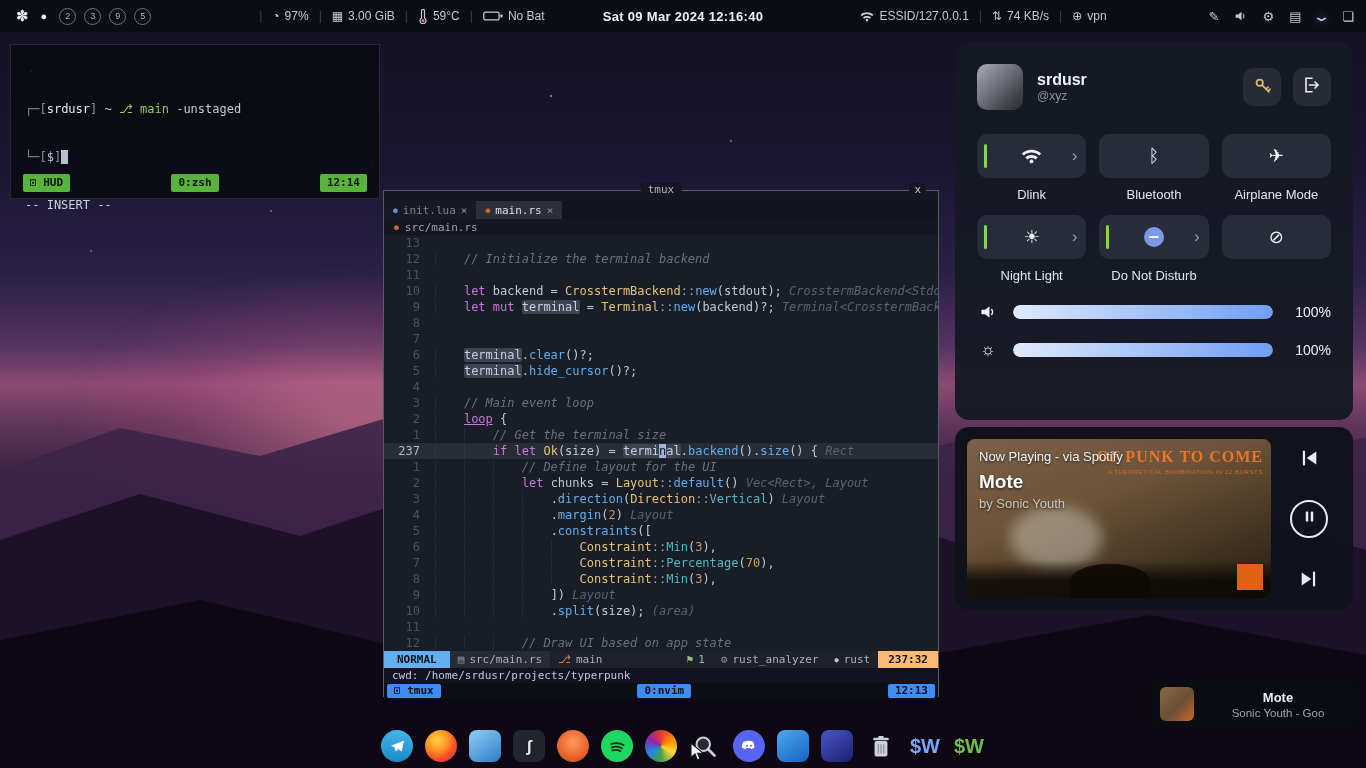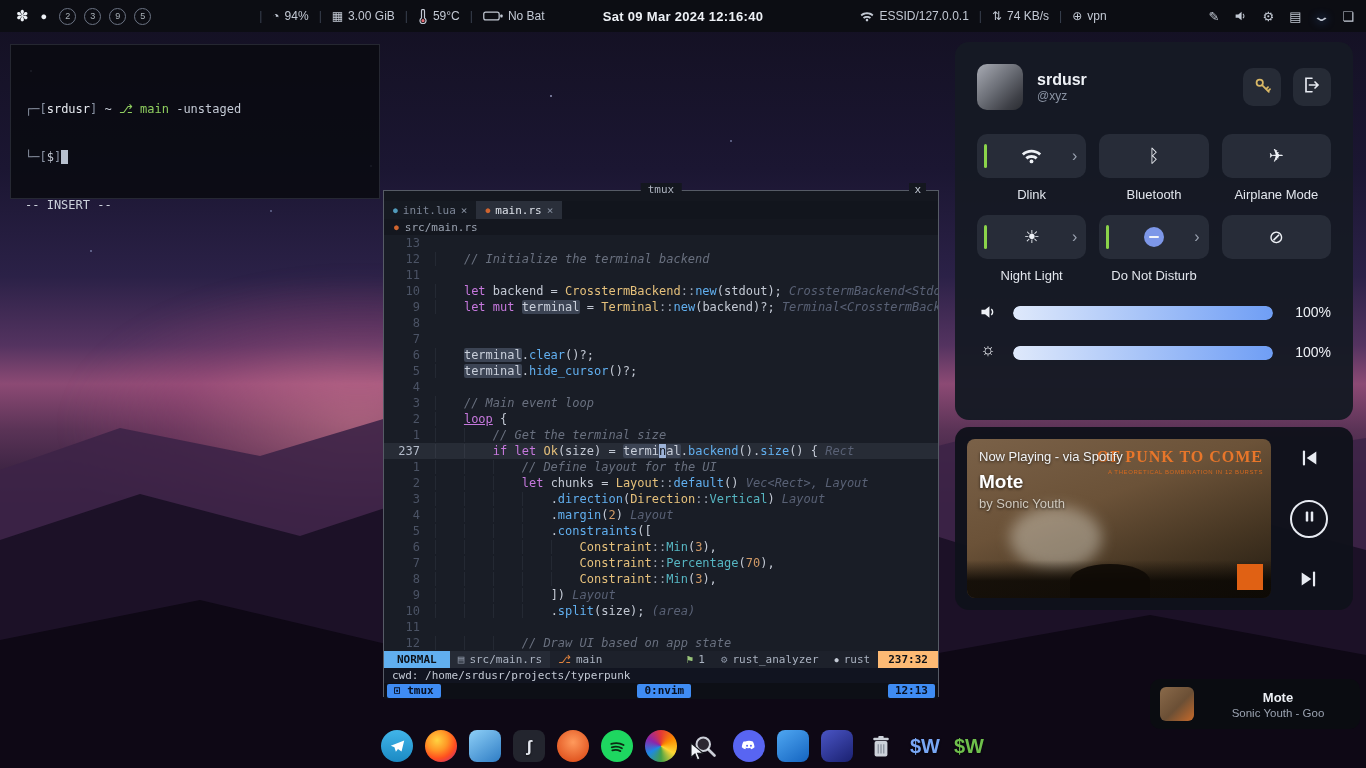--- a/index.html
+++ b/index.html
@@ -101,21 +101,21 @@
   .tg-btn{position:relative;width:100%;height:44px;border-radius:10px;background:#272c38;
     display:flex;align-items:center;justify-content:center;box-sizing:border-box}
   .tg-bar{position:absolute;left:7px;top:50%;transform:translateY(-50%);width:3px;height:24px;border-radius:2px;background:#8bd44a}
   .tg-icon{display:flex;align-items:center;justify-content:center;color:#eef1f6}
   .tg-icon.g{font-size:18px}
   .tg-chev{position:absolute;right:9px;top:50%;transform:translateY(-50%);color:#9aa2b0;font-size:16px}
   .tg-label{margin-top:9px;height:16px;font-size:13px;color:#e2e6ed;text-align:center;white-space:nowrap}
   .dnd-dot{width:20px;height:20px;border-radius:50%;background:#7d97e8;position:relative;display:inline-block}
   .dnd-dot::after{content:"";position:absolute;left:5px;right:5px;top:8.6px;height:2.6px;border-radius:1.3px;background:#f2f4f8}
 
-  .slider-row{display:flex;align-items:flex-end;gap:14px;margin-top:20px}
+  .slider-row{display:flex;align-items:center;gap:14px;margin-top:20px}
   .slider-icon{width:22px;display:flex;align-items:center;justify-content:center;color:#eef1f6}
   .slider-icon.g{font-size:17px}
   .slider-track{flex:1;height:14px;border-radius:7px;background:#2c323e;overflow:hidden}
   .slider-fill{height:100%;border-radius:7px;background:linear-gradient(90deg,#dfe9fb,#6f9ef5)}
   .slider-label{width:44px;text-align:right;font-size:14px;color:#eef1f6}
 
   
   .media{position:absolute;left:955px;top:427px;width:398px;height:183px;background:rgba(16,18,27,.97);
     border-radius:14px;z-index:25;display:flex;box-sizing:border-box;padding:12px}
   .art{position:relative;flex:1;border-radius:8px;overflow:hidden;
@@ -176,21 +176,21 @@
     <span class="ws-list" id="ws-list">
         <span class="ws-num">2</span>
         <span class="ws-num">3</span>
         <span class="ws-num">9</span>
         <span class="ws-num">5</span>
       </span>
     <div class="tb-stats">
       <span class="sep">|</span>
       <span class="stat">
         <span class="ticon">◔</span>
-        <span>94%</span>
+        <span>97%</span>
       </span>
       <span class="sep">|</span>
       <span class="stat">
         <span class="ticon">▦</span>
         <span>3.00 GiB</span>
       </span>
       <span class="sep">|</span>
       <span class="stat">
         <span class="ticon">
             <svg width="10" height="15" viewBox="0 0 12 20">
@@ -248,20 +248,25 @@
       <span>❏</span>
     </div>
   </div>
 </header>
 
 <div class="hud mono">
   <div class="hud-body">
     <div id="hud-l1"><span class="c-frame">┌─[</span><span class="c-user">srdusr</span><span class="c-frame">]</span><span class="c-df"> </span><span class="c-path">~</span><span class="c-df"> </span><span class="c-git">⎇ main</span><span class="c-df"> -unstaged</span></div>
     <div id="hud-l2"><span class="c-frame">└─[</span><span class="c-df">$</span><span class="c-frame">]</span><span class="c-block"> </span></div>
     <div class="hud-mode">-- INSERT --</div>
+  </div>
+  <div class="hud-bar">
+    <span class="hud-badge">⊡ HUD</span>
+    <span class="hud-badge">0:zsh</span>
+    <span class="hud-badge">12:14</span>
   </div>
 </div>
 
 <div class="tmuxwin mono">
   <span class="tmux-title">tmux</span>
   <span class="tmux-x">x</span>
   <div class="tabline" id="tabline">
       <div class="tab">
         <span class="tabdot" style="color: rgb(81, 154, 186);">●</span>
         <span>init.lua</span>

